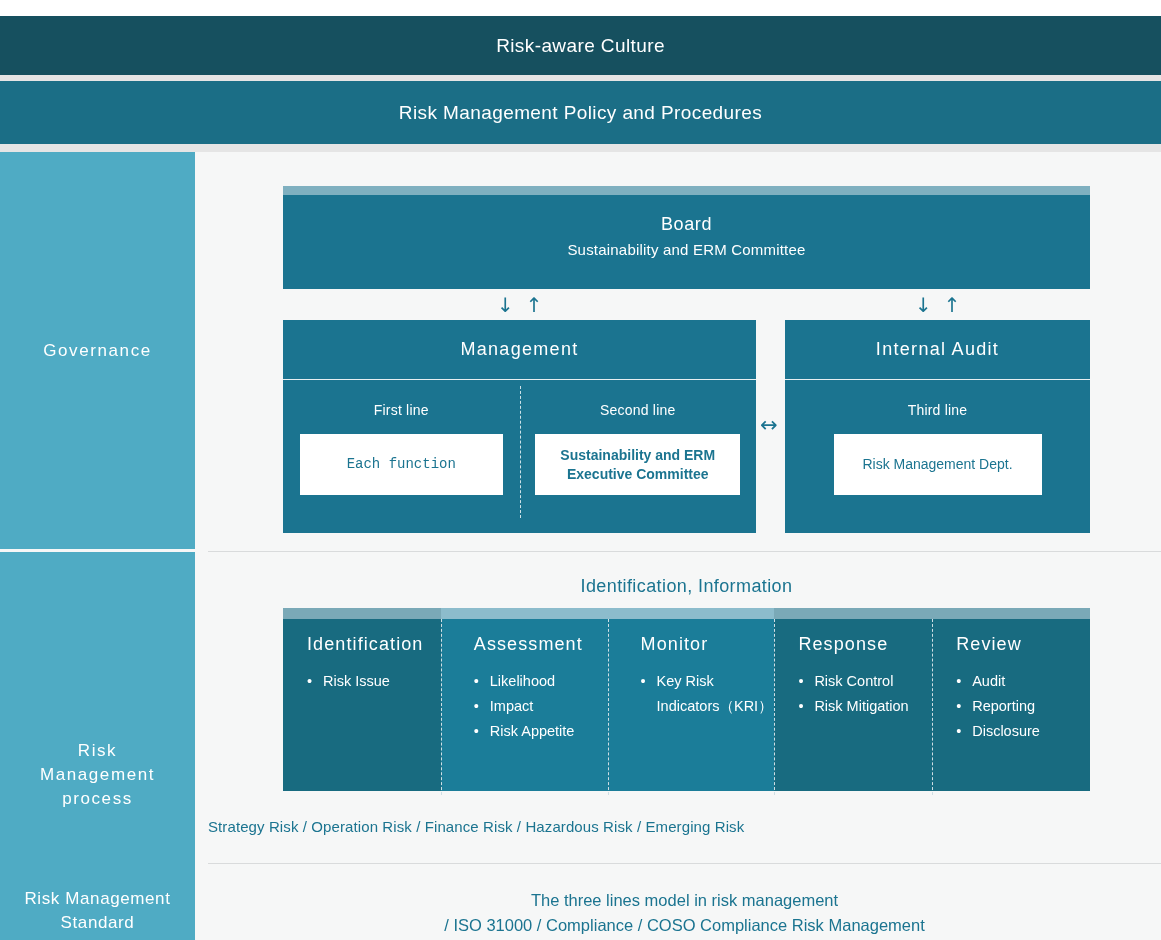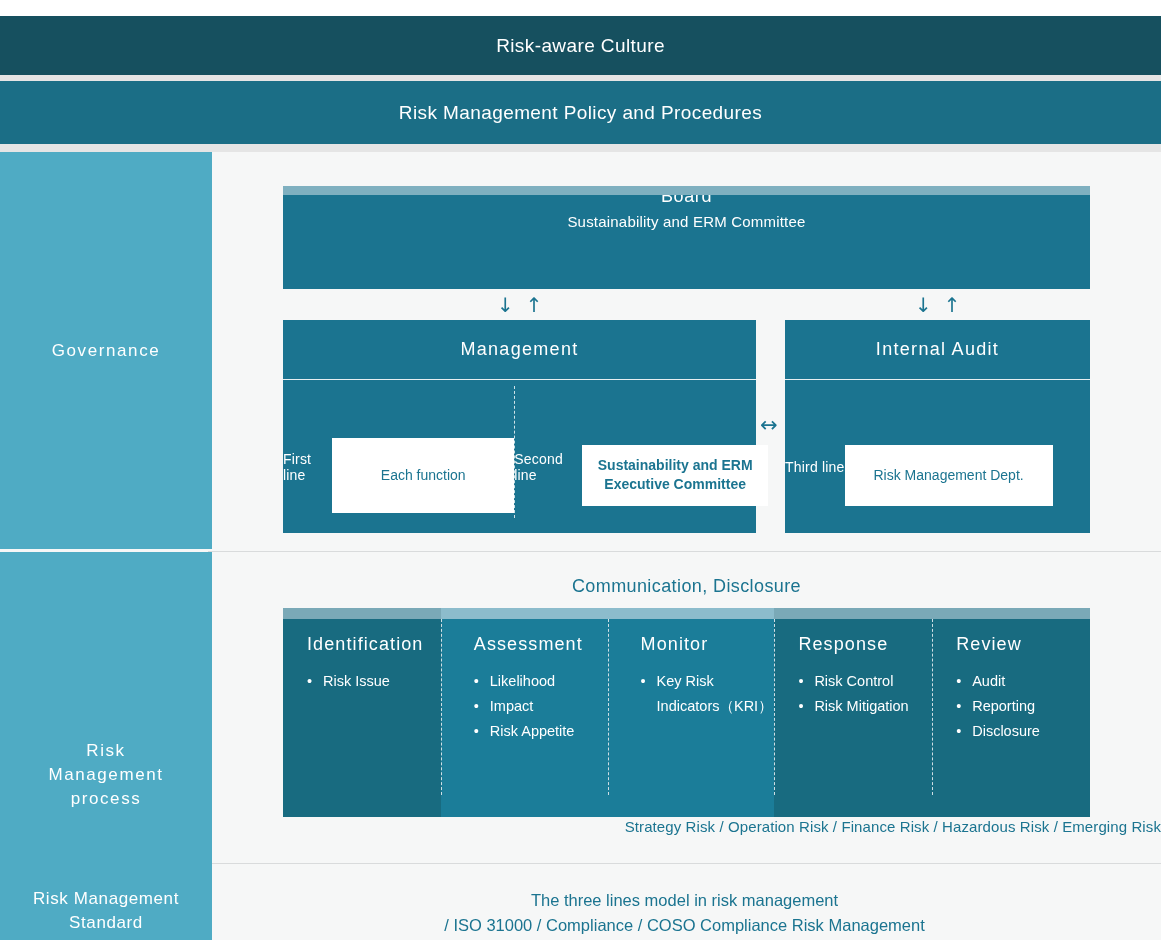--- a/index.html
+++ b/index.html
@@ -52,21 +52,21 @@
     top: 136px;
     left: 0;
     width: 1161px;
     height: 804px;
     background: #f6f7f7;
   }
 
   .side-label {
     position: absolute;
     left: 0;
-    width: 212px;
+    width: 195px;
     background: #4fabc4;
     color: #ffffff;
     display: flex;
     align-items: center;
     justify-content: center;
     text-align: center;
     font-size: 17px;
     letter-spacing: 1.6px;
     line-height: 24px;
   }
@@ -98,20 +98,21 @@
   .board-box {
     position: absolute;
     left: 283px;
     top: 170px;
     width: 807px;
     height: 103px;
     background: #1b7490;
     color: #ffffff;
     text-align: center;
     box-sizing: border-box;
+    padding-top: 28px;
   }
   .board-box::before {
     content: "";
     position: absolute;
     left: 0; top: 0;
     width: 100%;
     height: 9px;
     background: #7fb0c0;
   }
   .board-title   { font-size: 18px; letter-spacing: 0.6px; }
@@ -157,21 +158,21 @@
     box-sizing: border-box;
   }
   .lines-wrap {
     display: flex;
     height: 152px;
   }
   .line-col {
     flex: 1;
     position: relative;
     display: flex;
-    flex-direction: row;
+    flex-direction: column;
     align-items: center;
     padding-top: 22px;
     box-sizing: border-box;
   }
   .line-col.divided::before {
     content: "";
     position: absolute;
     left: 0; top: 6px;
     height: 132px;
     border-left: 1px dashed #cfe2e8;
@@ -186,21 +187,21 @@
     background: #ffffff;
     color: #1b7490;
     font-size: 14px;
     text-align: center;
     line-height: 19px;
     display: flex;
     align-items: center;
     justify-content: center;
     box-sizing: border-box;
   }
-  .card-each   { width: 203px; height: 75px; }
+  .card-each   { width: 203px; height: 61px; font-family: Liberation Mono, monospace; }
   .card-exec   { width: 205px; height: 61px; font-weight: bold; }
   .card-dept   { width: 208px; height: 61px; }
 
   .lr-arrow {
     position: absolute;
     left: 760px;
     top: 399px;
     color: #1b7490;
     font-size: 21px;
     line-height: 1;
@@ -216,21 +217,21 @@
     text-align: center;
     color: #1b7490;
     font-size: 18px;
     letter-spacing: 0.4px;
   }
   .process-strip {
     position: absolute;
     left: 283px;
     top: 592px;
     width: 807px;
-    height: 209px;
+    height: 183px;
     display: flex;
   }
   .proc-col {
     flex: 1;
     position: relative;
     box-sizing: border-box;
     padding: 26px 0 0 24px;
     color: #ffffff;
   }
   .proc-col.dark  { background: #186b80; }
@@ -272,21 +273,21 @@
     left: 0;
     top: 0;
     color: #ffffff;
   }
 
   .risk-types {
     position: absolute;
     left: 208px;
     top: 802px;
     width: 953px;
-    text-align: right;
+    text-align: left;
     color: #1b7490;
     font-size: 15px;
     letter-spacing: 0.1px;
   }
 
   
   .standard-text {
     position: absolute;
     left: 208px;
     top: 872px;
@@ -378,21 +379,21 @@
     <div class="lines-wrap">
       <div class="line-col">
         <div class="line-title">Third line</div>
         <div class="white-card card-dept">
           <span>Risk Management Dept.</span>
         </div>
       </div>
     </div>
   </div>
 
-  <div class="comm-title">Communication, Disclosure</div>
+  <div class="comm-title">Identification, Information</div>
 
   <div class="process-strip">
     <div class="proc-col dark">
       <div class="cap"></div>
       <div class="proc-title">Identification</div>
       <ul class="proc-list">
         <li>Risk Issue</li>
       </ul>
     </div>
     <div class="proc-col light divided">

